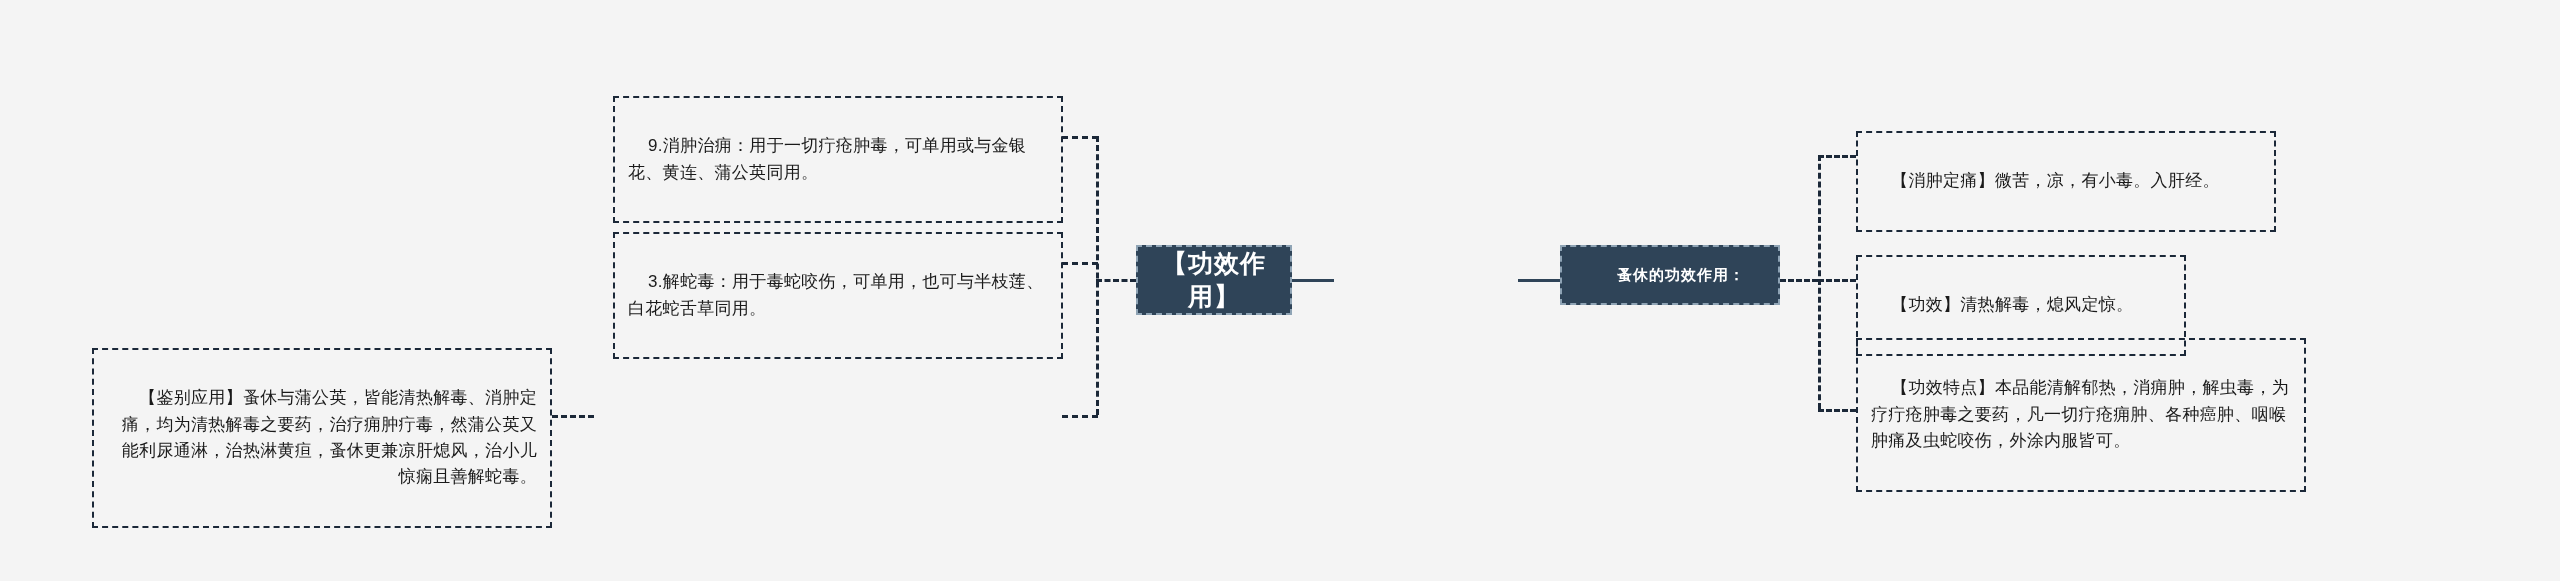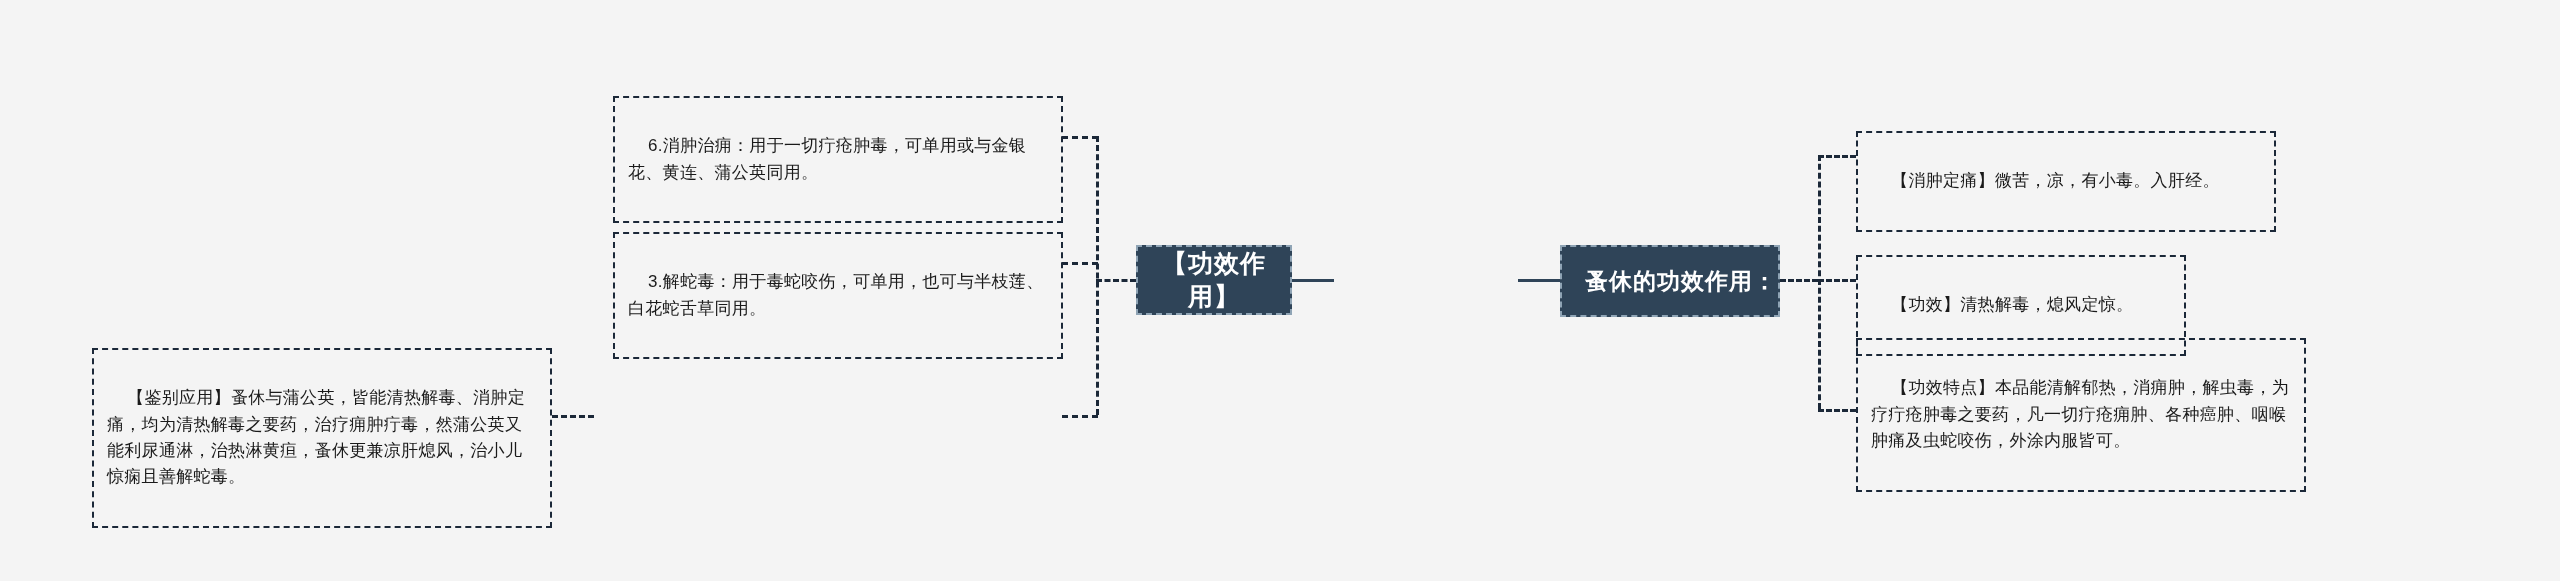--- a/index.html
+++ b/index.html
@@ -99,42 +99,42 @@
 
   <div class="conn v-dash" style="left:1096px; top:136px; height:279px;"></div>
 
   <div class="conn h-dash" style="left:1062px; top:136px; width:36px;"></div>
   <div class="conn h-dash" style="left:1062px; top:262px; width:36px;"></div>
   <div class="conn h-dash" style="left:1062px; top:415px; width:36px;"></div>
 
   <div class="conn h-dash" style="left:1096px; top:279px; width:40px;"></div>
 
   <div class="node dashed-box" style="left:613px; top:96px; width:450px;">
-    <span>6.消肿治痈：用于一切疔疮肿毒，可单用或与金银花、黄连、蒲公英同用。</span>
+    <span>9.消肿治痈：用于一切疔疮肿毒，可单用或与金银花、黄连、蒲公英同用。</span>
   </div>
 
   <div class="node dashed-box" style="left:613px; top:232px; width:450px;">
     <span>3.解蛇毒：用于毒蛇咬伤，可单用，也可与半枝莲、白花蛇舌草同用。</span>
   </div>
 
 
-  <div class="node dashed-box" style="left:92px; top:348px; width:460px;">
+  <div class="node dashed-box" style="left:92px; top:348px; width:460px;text-align:right;">
     <span>【鉴别应用】蚤休与蒲公英，皆能清热解毒、消肿定痛，均为清热解毒之要药，治疗痈肿疔毒，然蒲公英又能利尿通淋，治热淋黄疸，蚤休更兼凉肝熄风，治小儿惊痫且善解蛇毒。</span>
   </div>
 
   <div class="node solid-dark" style="left:1136px; top:245px; width:156px; height:70px;">
     <span>【功效作用】</span>
   </div>
 
   <div class="conn h-solid" style="left:1292px; top:279px; width:42px;"></div>
 
 
   <div class="conn h-solid" style="left:1518px; top:279px; width:44px;"></div>
 
-  <div class="node solid-dark" style="left:1560px; top:245px; width:220px; height:72px; font-size:23px;padding-left:22px;">
+  <div class="node solid-dark" style="left:1560px; top:245px; width:220px; height:60px; font-size:15px;padding-left:22px;">
     <span>蚤休的功效作用：</span>
   </div>
 
   <div class="conn h-dash" style="left:1780px; top:279px; width:38px;"></div>
 
   <div class="conn v-dash" style="left:1818px; top:155px; height:254px;"></div>
 
   <div class="conn h-dash" style="left:1818px; top:155px; width:38px;"></div>
   <div class="conn h-dash" style="left:1818px; top:279px; width:38px;"></div>
   <div class="conn h-dash" style="left:1818px; top:409px; width:38px;"></div>

